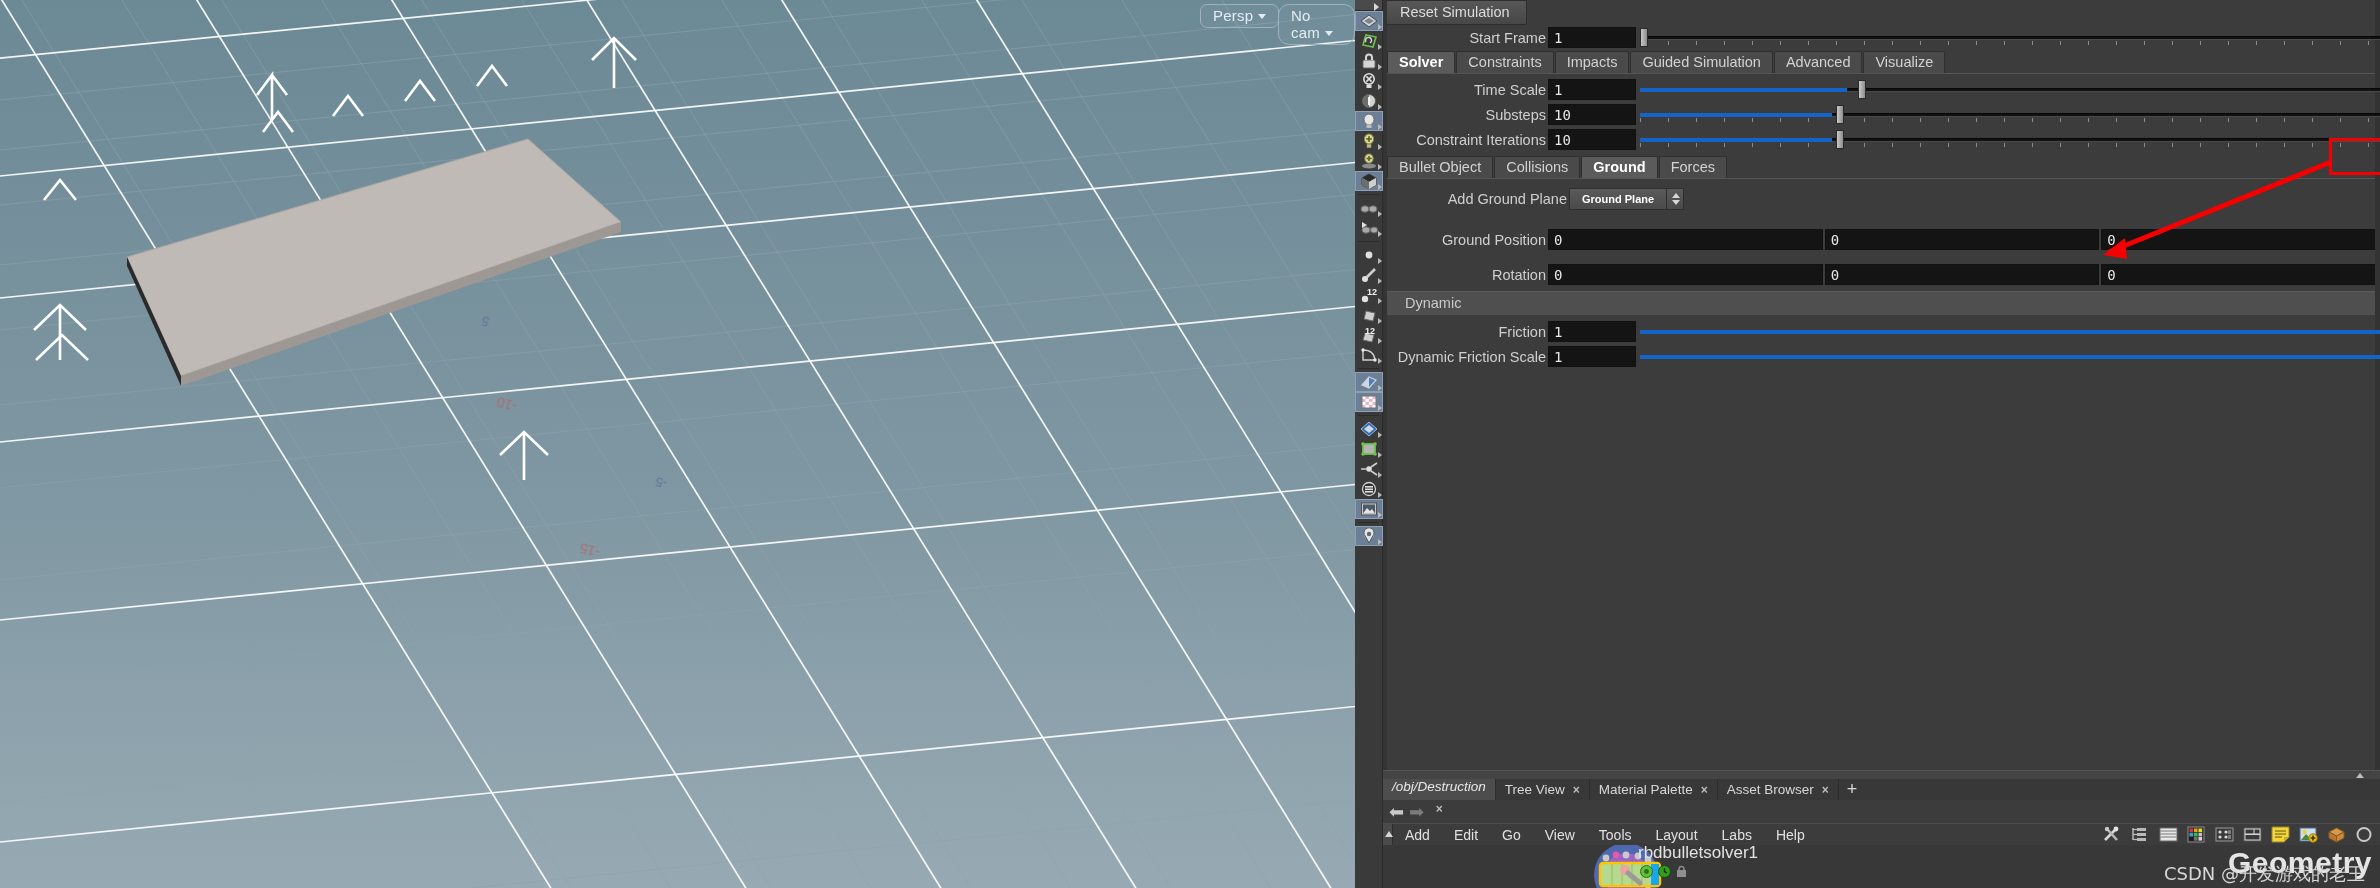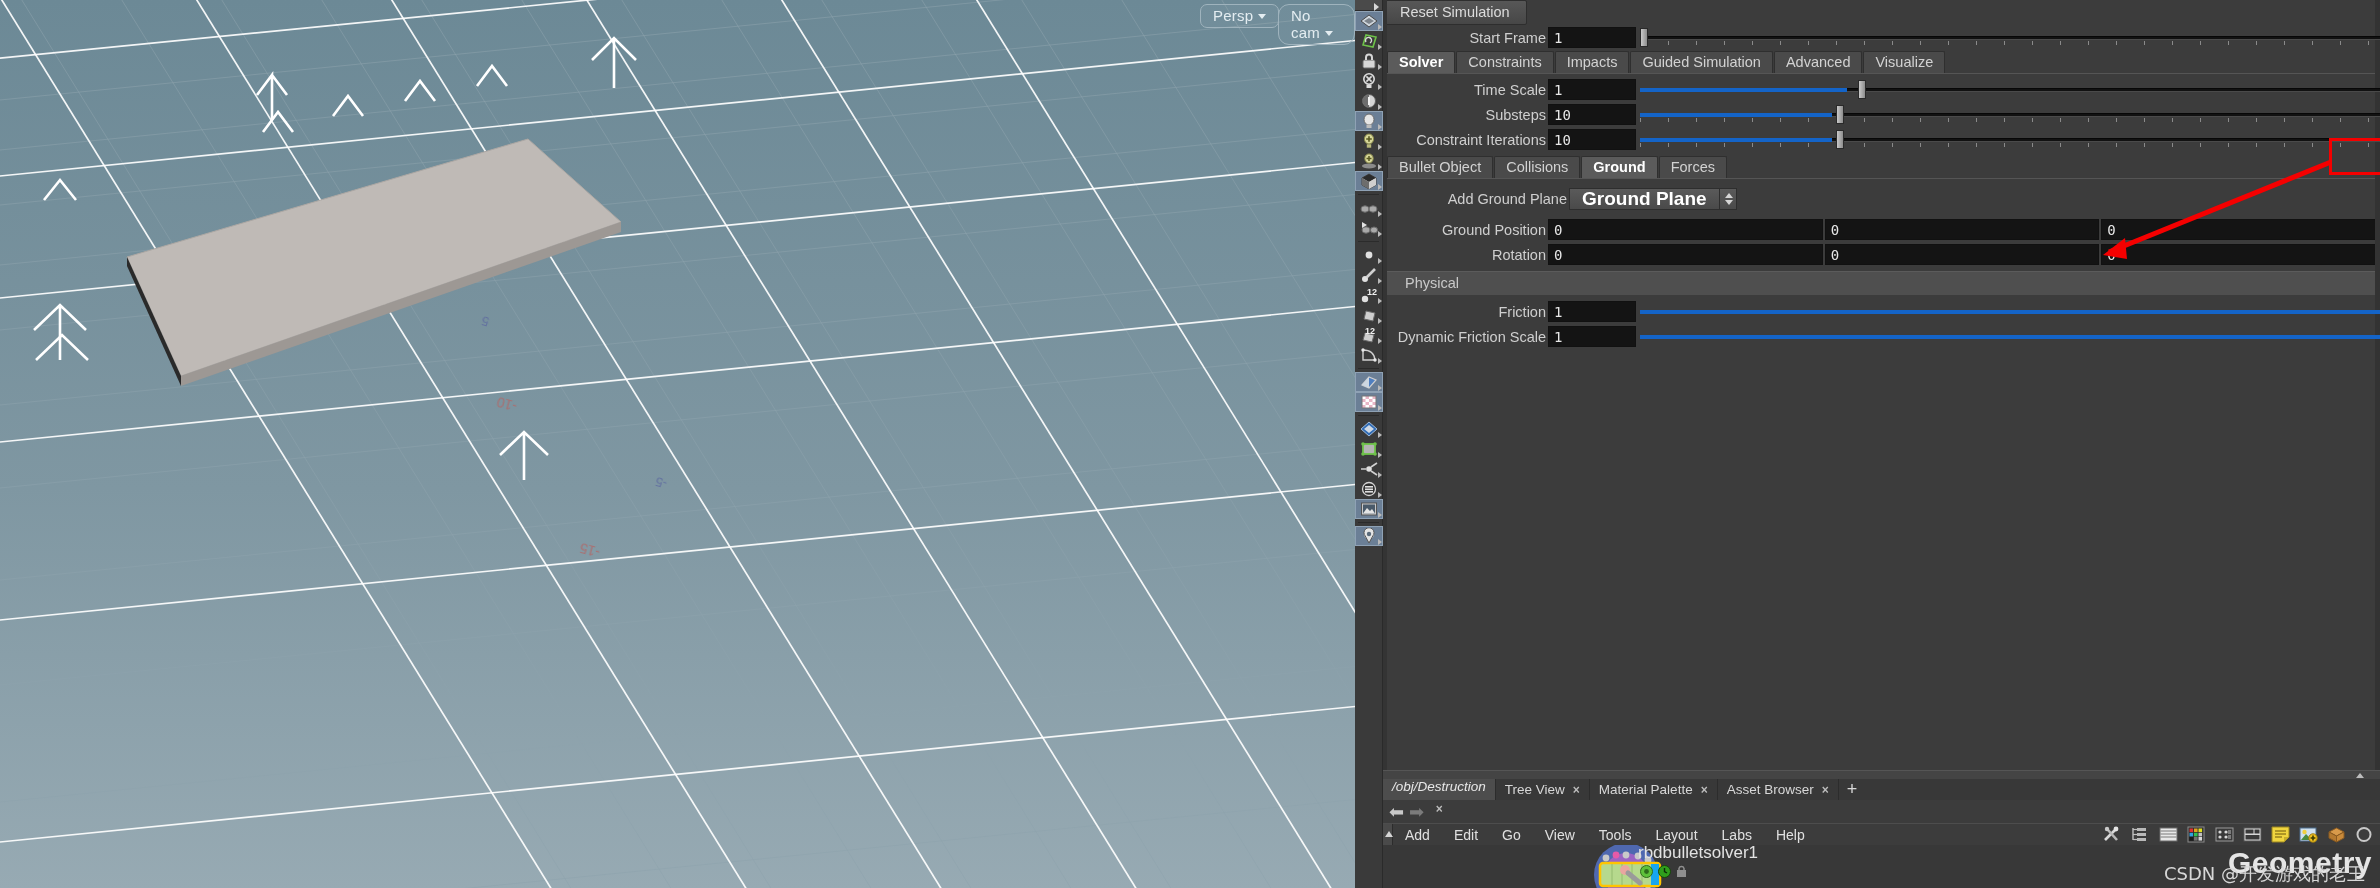--- a/index.html
+++ b/index.html
@@ -99,29 +99,29 @@
     color:#d2d2d2; font-size:14.5px; padding:2px 11px 3px; margin-right:1px;
     border-radius:2px 2px 0 0;
   }
   .tabstrip .tab.active{ background:#5b5b5b; color:#ffffff; font-weight:bold; }
 
   .sectionbar{
     background:#4f4f4f; color:#c9c9c9; font-size:14.5px;
     padding:3px 0 4px 22px; margin-top:4px; border-top:1px solid #5b5b5b;
   }
 
-  .multirow{ display:flex; align-items:center; height:25px; }
+  .multirow{ display:flex; align-items:center; height:25px;margin-top:10px; }
   .multifields{ flex:1; display:flex; gap:2px; padding-right:4px;}
   .multifields .pfield{ flex:1; width:auto; }
 
   .menurow{ display:flex; align-items:center; height:28px; }
   .menubtn{
     background:linear-gradient(to bottom,#5a5a5a,#4a4a4a);
     border:1px solid #2e2e2e; color:#ffffff; font-weight:bold;
-    font-size:19px; height:22px; line-height:20px; padding:0 12px;
+    font-size:11px; height:22px; line-height:20px; padding:0 12px;
     display:flex; align-items:center;
   }
   .spinner{
     width:17px; height:22px; background:linear-gradient(to bottom,#5a5a5a,#4a4a4a);
     border:1px solid #2e2e2e; border-left:none; position:relative;
   }
   .spinner:before,.spinner:after{ content:""; position:absolute; left:5px;
     border-left:4px solid transparent; border-right:4px solid transparent;}
   .spinner:before{ top:4px; border-bottom:5px solid #d6d6d6;}
   .spinner:after{ bottom:4px; border-top:5px solid #d6d6d6;}
@@ -587,21 +587,21 @@
           <div class="multirow">
             <div class="plabel">Rotation</div>
             <div class="multifields">
               <input class="pfield" value="0" style="">
               <input class="pfield" value="0" style="">
               <input class="pfield" value="0" style="">
             </div>
           </div>
         </div>
 
-      <div class="sectionbar">Physical</div>
+      <div class="sectionbar">Dynamic</div>
 
       <div id="physical-rows" style="padding-top:4px">
           <div class="prow">
             <div class="plabel">Friction</div>
             <input class="pfield" value="1" style="">
             <div class="sliderwrap">
               <div class="sl-track"></div>
               <div class="sl-fill" style="width:100%"></div>
             </div>
           </div>

